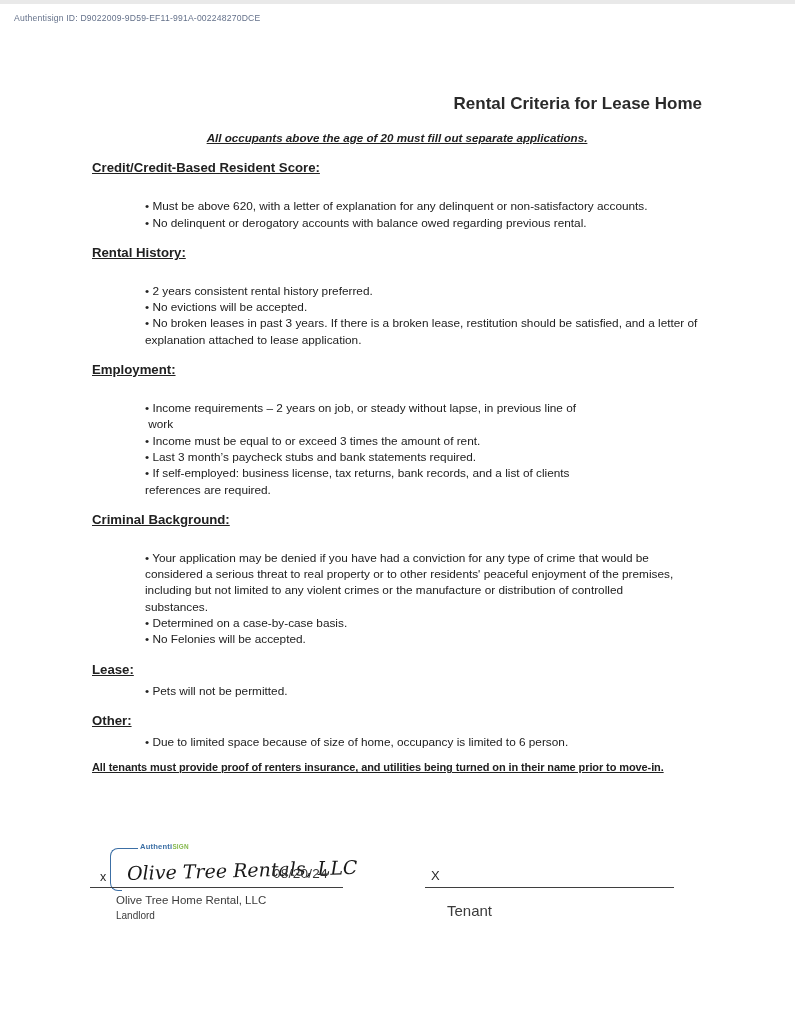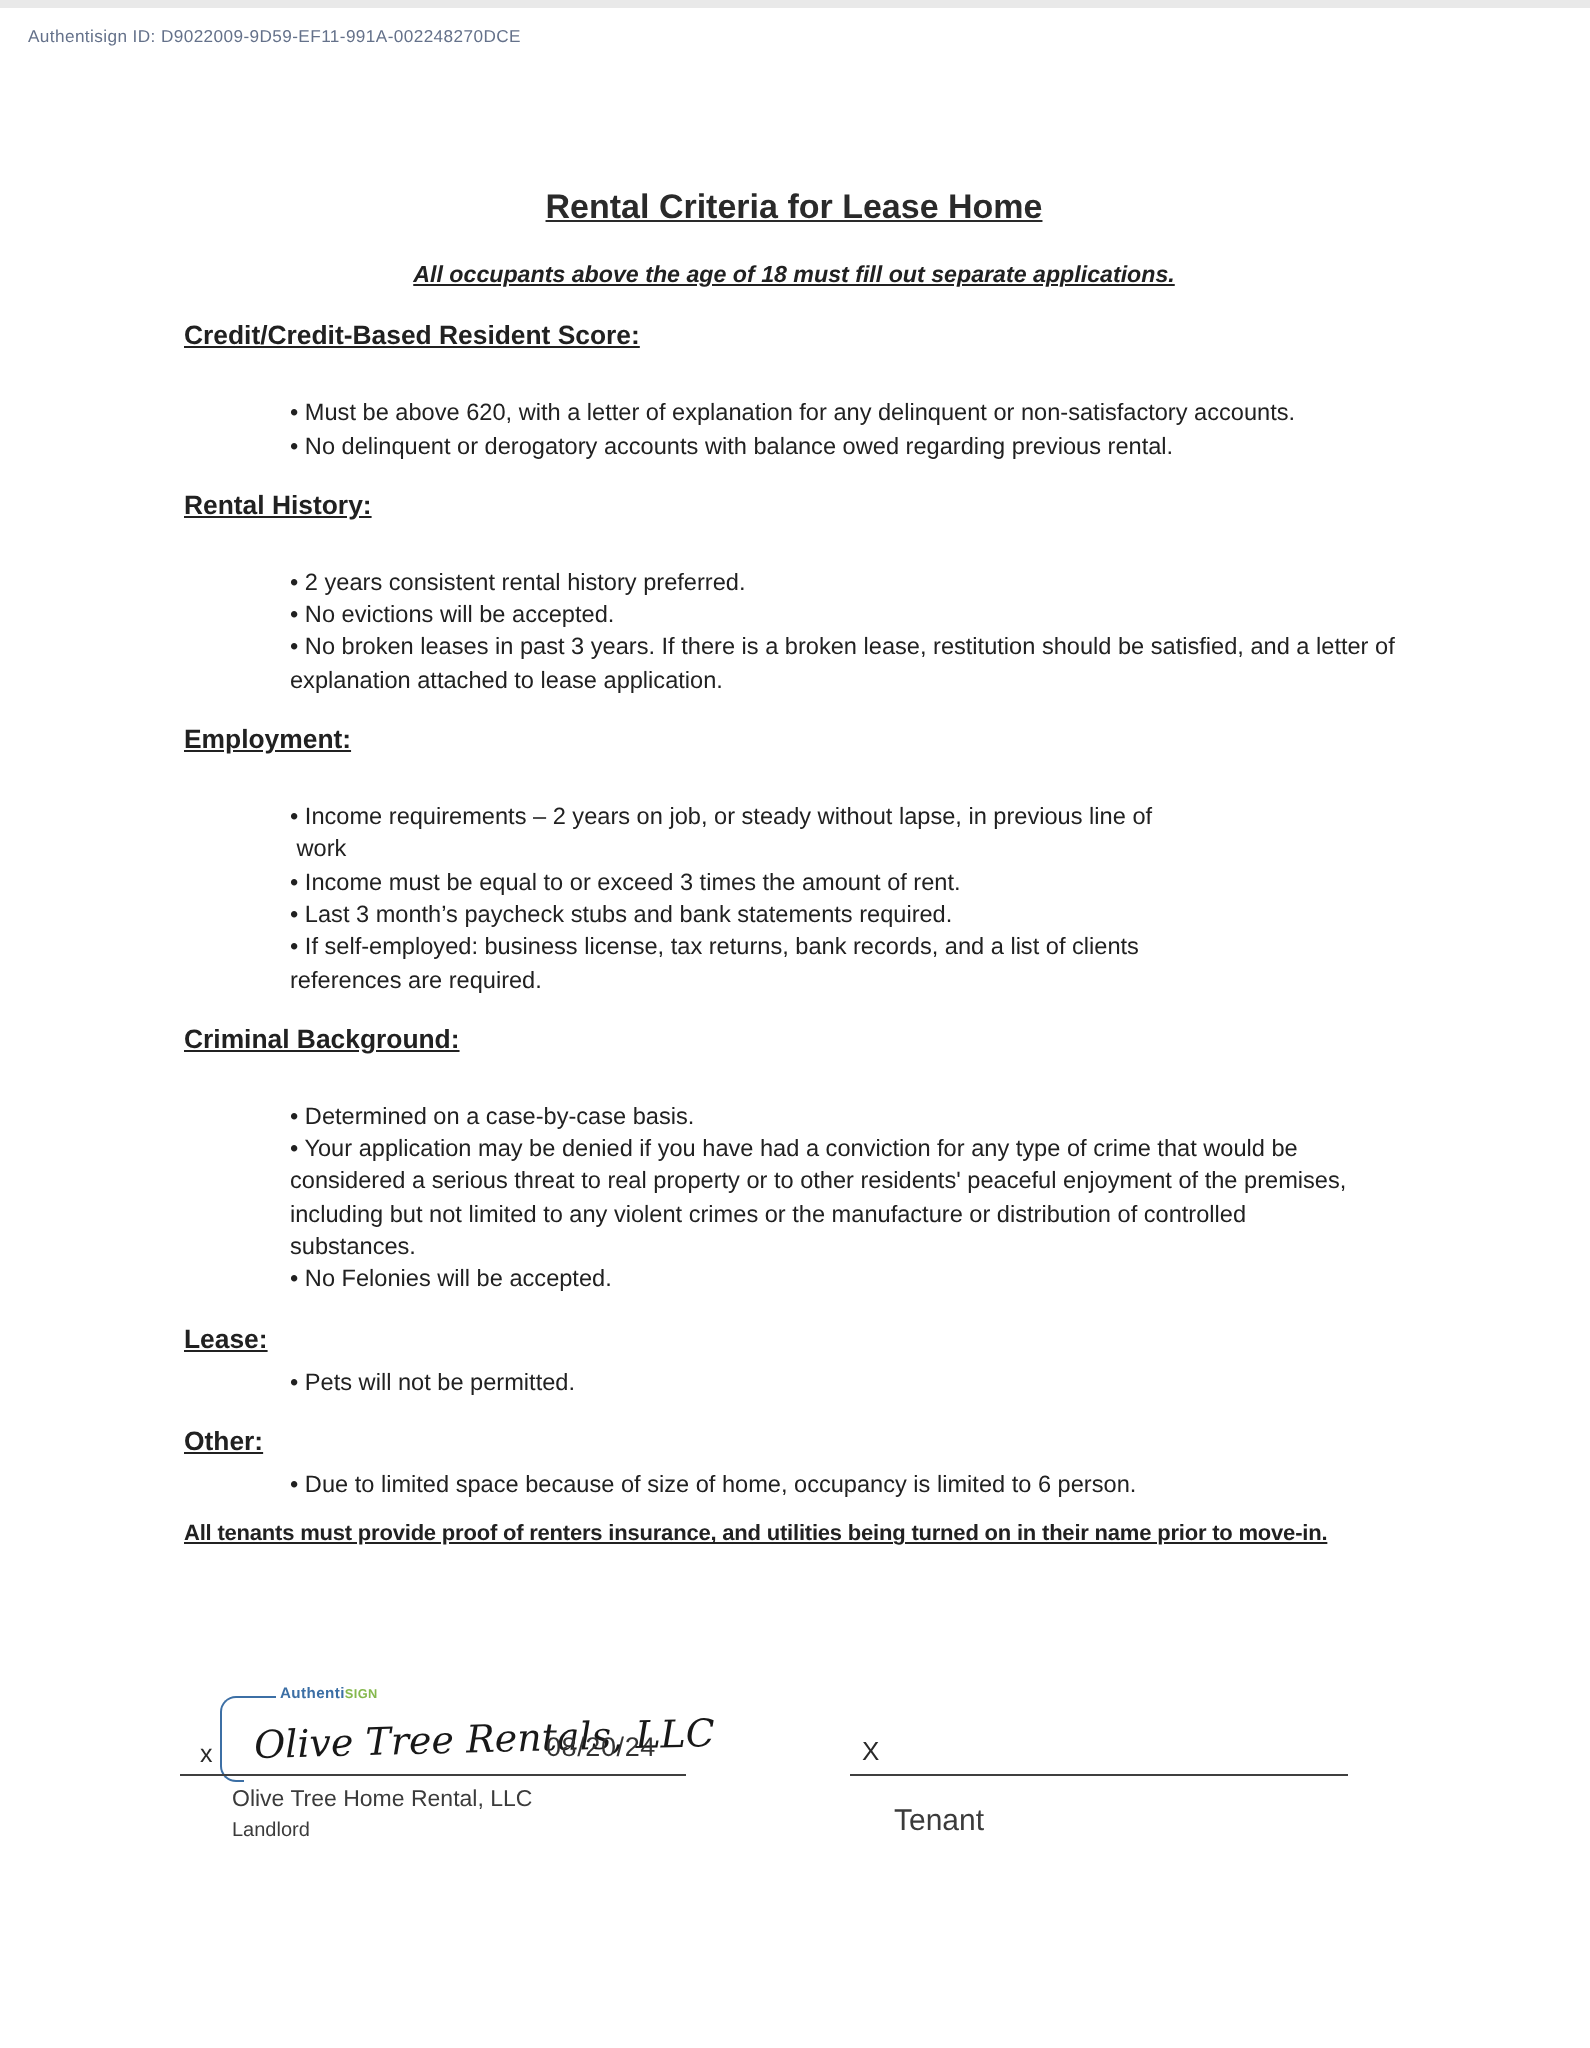--- a/index.html
+++ b/index.html
@@ -26,23 +26,22 @@
     position:absolute;left:14px;top:9px;
     font-size:8.6px;letter-spacing:.2px;
     color:var(--id_text);
   }
   
   .doc{
     position:absolute;left:92px;top:88px;width:610px;
     font-size:11.8px;line-height:16.3px;
   }
   .doc-title{
-    margin:0;text-align:center;
+    margin:0;text-align:right;
     font-size:17px;line-height:24px;font-weight:bold;
-    text-decoration:underline;
     color:#2a2a2a;
   }
   .doc-subtitle{
     margin-top:14px;text-align:center;
     font-size:11.6px;font-weight:bold;font-style:italic;
     text-decoration:underline;
   }
   .section{margin-top:13px;}
   .section-heading{
     font-size:13.2px;line-height:18px;font-weight:bold;
@@ -119,21 +118,21 @@
 </head>
 <body>
 
 <div id="page">
 
   <div class="auth-id">Authentisign ID: D9022009-9D59-EF11-991A-002248270DCE</div>
 
   <div class="doc">
     <h1 class="doc-title">Rental Criteria for Lease Home</h1>
 
-    <div class="doc-subtitle">All occupants above the age of 18 must fill out separate applications.</div>
+    <div class="doc-subtitle">All occupants above the age of 20 must fill out separate applications.</div>
 
     <div>
   <div class="section">
     <div class="section-heading">Credit/Credit-Based Resident Score:</div>
     <div class="bullets">
             <div class="bullet">Must be above 620, with a letter of explanation for any delinquent or non-satisfactory accounts.</div>
             <div class="bullet">No delinquent or derogatory accounts with balance owed regarding previous rental.</div>
           </div>
   </div>
 
@@ -155,25 +154,25 @@
             <div class="bullet">Income must be equal to or exceed 3 times the amount of rent.</div>
             <div class="bullet">Last 3 month’s paycheck stubs and bank statements required.</div>
             <div class="bullet">If self-employed: business license, tax returns, bank records, and a list of clients
 references are required.</div>
           </div>
   </div>
 
   <div class="section">
     <div class="section-heading">Criminal Background:</div>
     <div class="bullets">
-            <div class="bullet">Determined on a case-by-case basis.</div>
             <div class="bullet">Your application may be denied if you have had a conviction for any type of crime that would be
 considered a serious threat to real property or to other residents' peaceful enjoyment of the premises,
 including but not limited to any violent crimes or the manufacture or distribution of controlled
 substances.</div>
+            <div class="bullet">Determined on a case-by-case basis.</div>
             <div class="bullet">No Felonies will be accepted.</div>
           </div>
   </div>
 
   <div class="section">
     <div class="section-heading">Lease:</div>
     <div class="bullets">
             <div class="bullet">Pets will not be permitted.</div>
           </div>
   </div>

